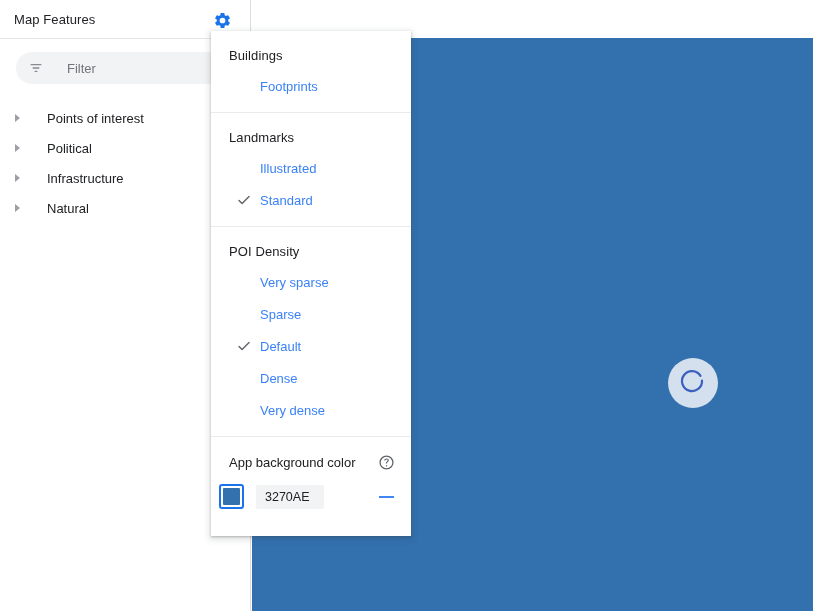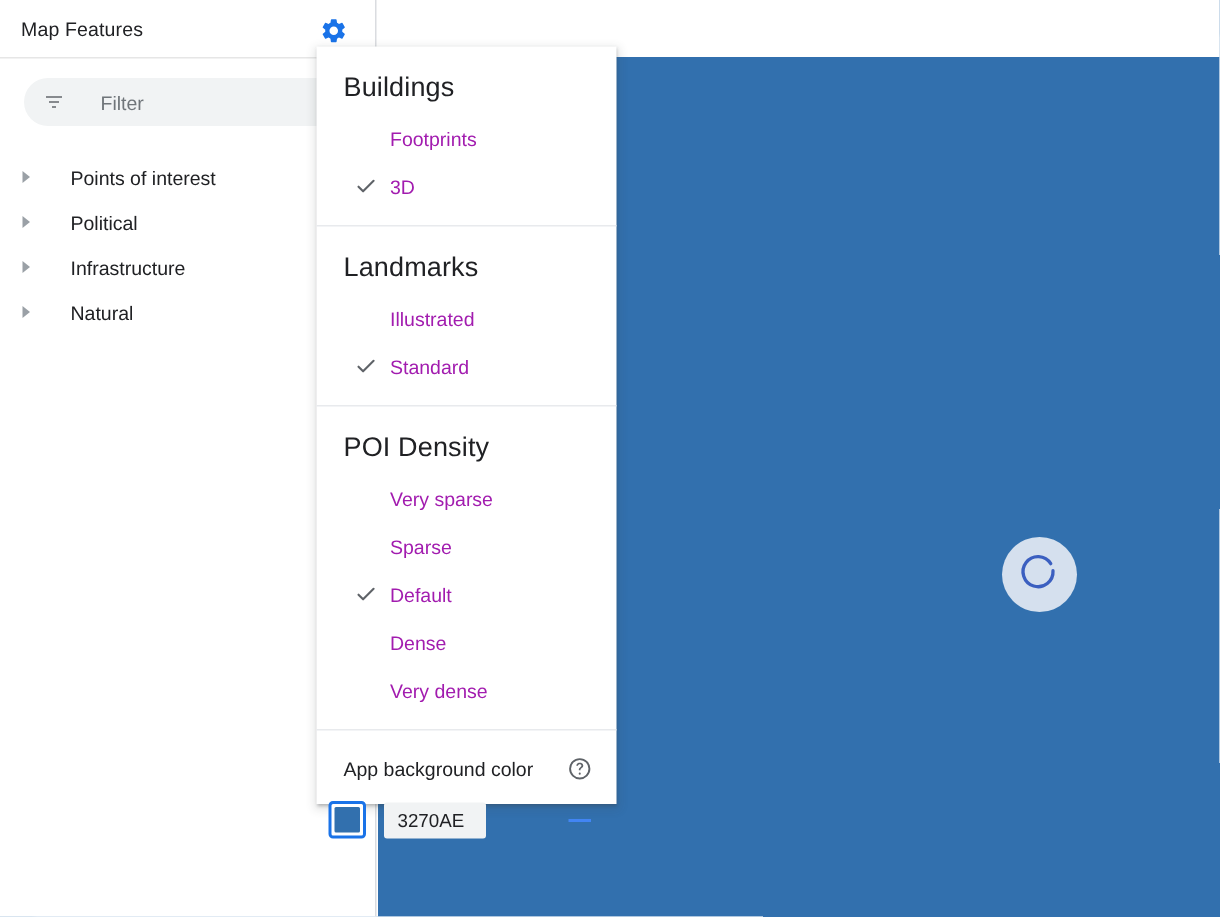--- a/index.html
+++ b/index.html
@@ -135,21 +135,21 @@
     left: 211px;
     top: 31px;
     width: 200px;
     height: 505px;
     background: #ffffff;
     box-shadow: 0 2px 6px 2px rgba(60,64,67,.15), 0 1px 2px 0 rgba(60,64,67,.30);
     z-index: 20;
   }
   .menu-section { padding: 0; }
   .menu-heading {
-    font-size: 18px;
+    font-size: 13px;
     color: #202124;
     padding: 17px 0 7px 18px;
     letter-spacing: .1px;
   }
   .menu-item {
     height: 32px;
     display: flex;
     align-items: center;
     padding-left: 24px;
     cursor: pointer;
@@ -157,21 +157,21 @@
   .check-slot {
     width: 18px; height: 18px;
     flex: 0 0 18px;
     display: flex;
     align-items: center;
     justify-content: center;
   }
   .menu-item-label {
     margin-left: 7px;
     font-size: 13px;
-    color: #a21caf;
+    color: #3b82f6;
     white-space: nowrap;
   }
   .menu-divider {
     height: 1px;
     background: #e8eaed;
     margin: 10px 0 0 0;
   }
 
   #color-section { padding: 0 0 0 0; }
   #color-header {
@@ -294,28 +294,20 @@
   <div id="menu-panel">
 
     <div class="menu-section">
       <div class="menu-heading">Buildings</div>
 
       <div class="menu-item">
         <span class="check-slot"></span>
         <span class="menu-item-label">Footprints</span>
       </div>
 
-      <div class="menu-item">
-        <span class="check-slot">
-          <svg width="16" height="16" viewBox="0 0 24 24" fill="none" stroke="#5f6368" stroke-width="2.1" stroke-linecap="round" stroke-linejoin="round">
-              <path d="M4.5 12.7l4.6 4.6L19.6 6.8"></path>
-            </svg>
-        </span>
-        <span class="menu-item-label">3D</span>
-      </div>
     </div>
 
     <div class="menu-divider"></div>
 
     <div class="menu-section">
       <div class="menu-heading">Landmarks</div>
 
       <div class="menu-item">
         <span class="check-slot"></span>
         <span class="menu-item-label">Illustrated</span>

